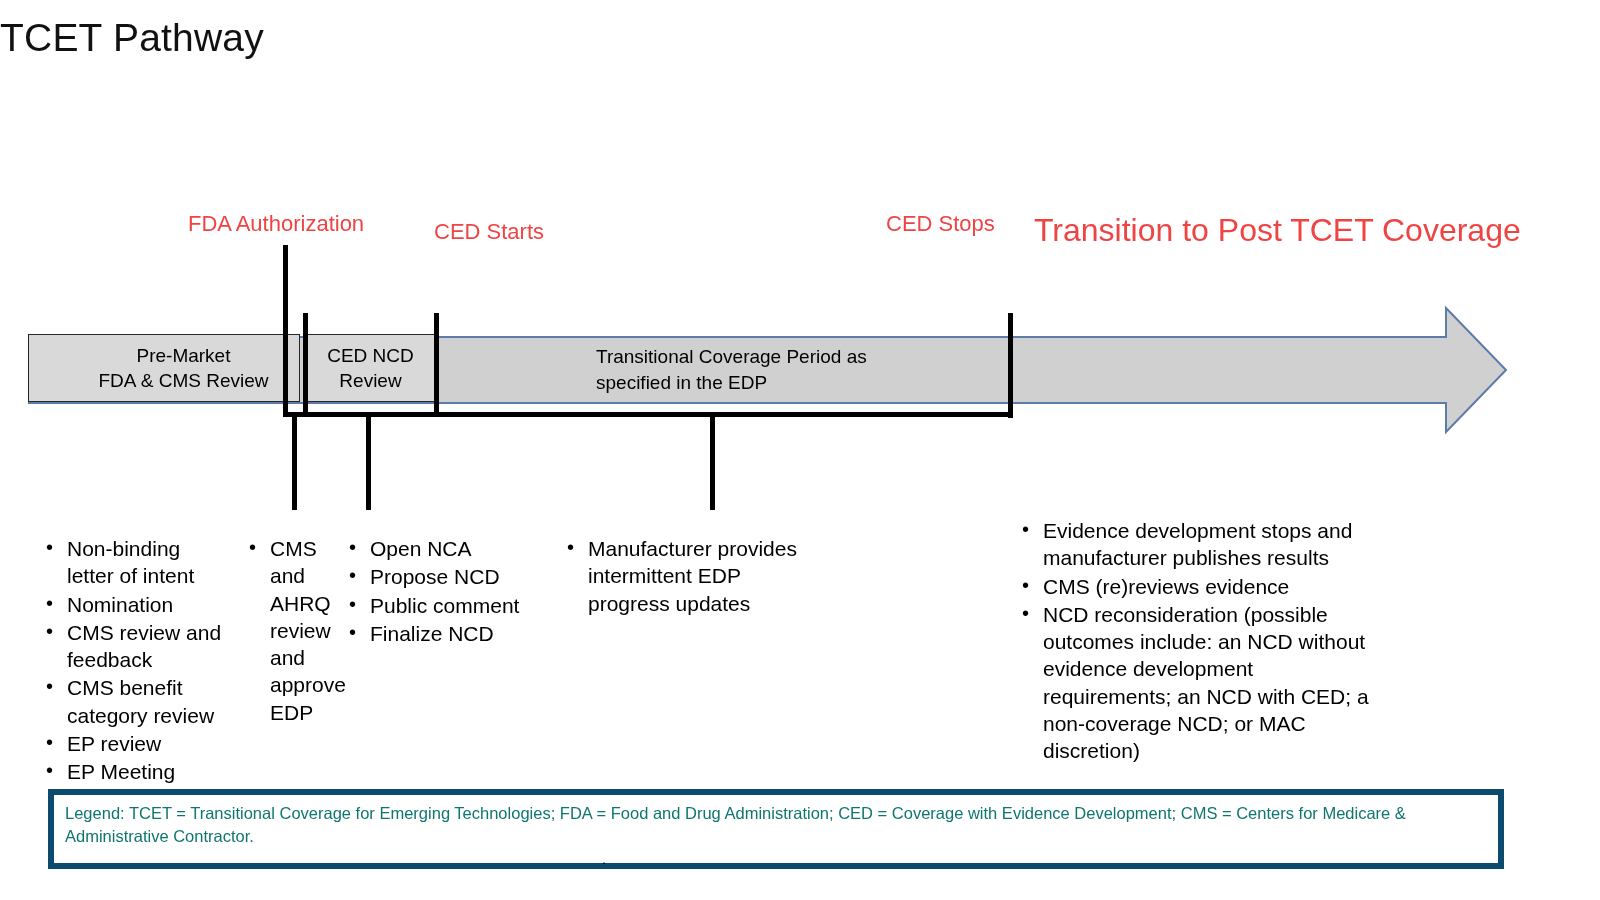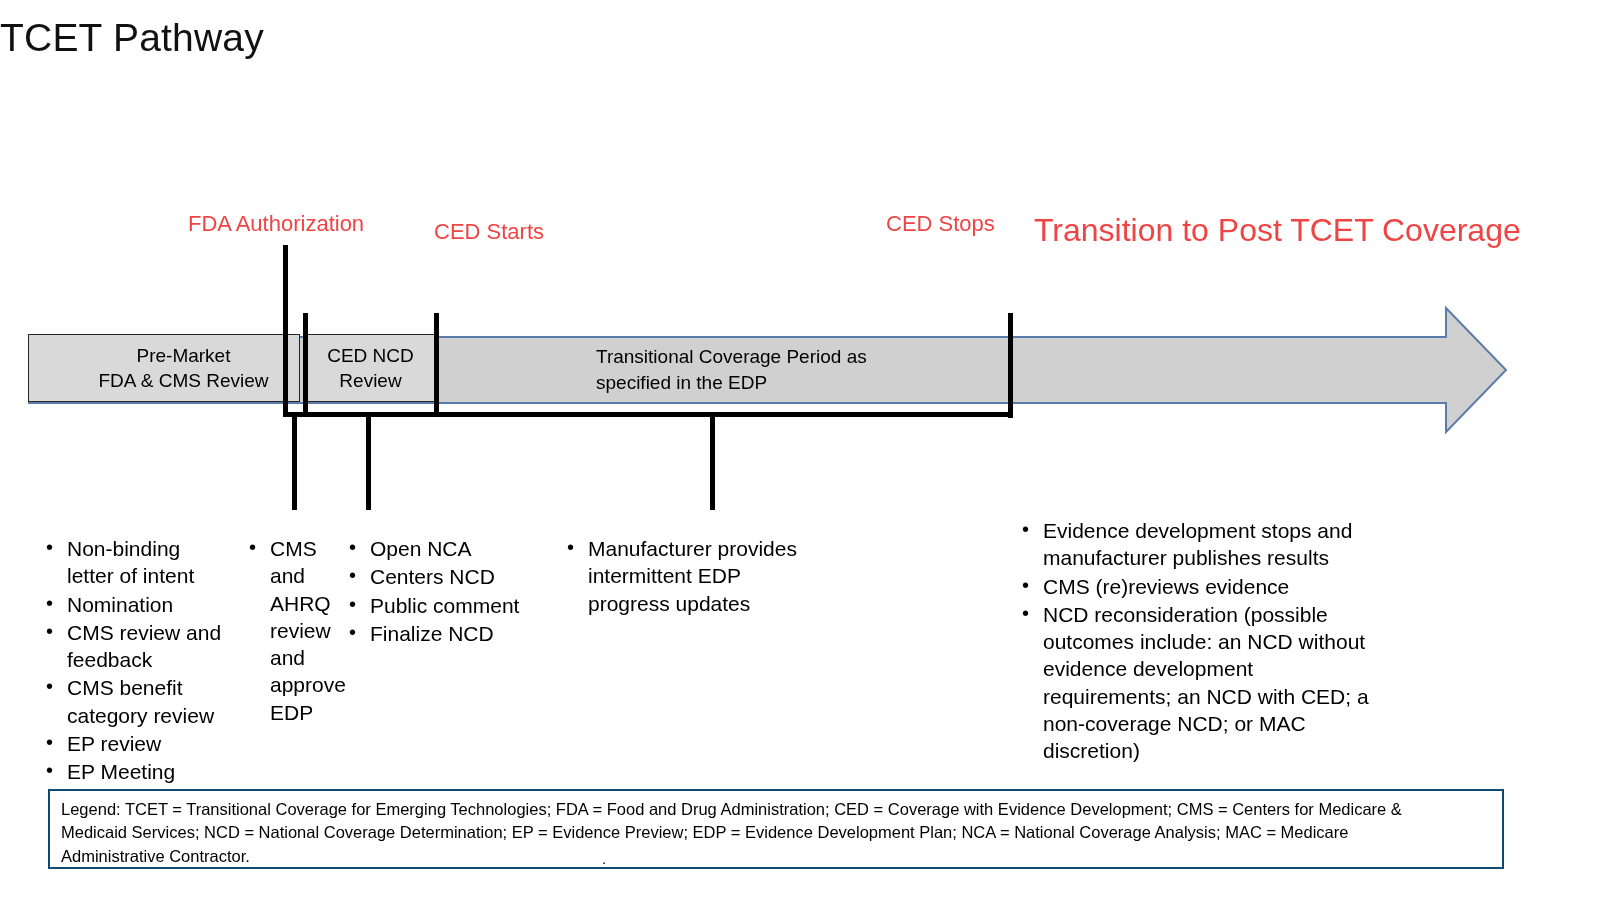--- a/index.html
+++ b/index.html
@@ -109,26 +109,26 @@
     line-height: inherit;
   }
 
   
   #legend-box {
     position: absolute;
     left: 48px;
     top: 789px;
     width: 1456px;
     height: 80px;
-    border: 2px solid #0c4a6e;
+    border: 6px solid #0c4a6e;
     box-sizing: border-box;
     padding: 7px 11px 0 11px;
     font-size: 16.5px;
     line-height: 1.42;
-    color: #000000;
+    color: #0f766e;
   }
   #legend-stray-dot {
     position: absolute;
     left: 602px;
     top: 851px;
     font-size: 15px;
     color: #000000;
     line-height: 1;
   }
 </style>
@@ -200,21 +200,21 @@
 
   <div class="bullet-col" style="left:245px; top:535px; width:112px;">
     <ul>
       <li>CMS and AHRQ review and approve EDP</li>
     </ul>
   </div>
 
   <div class="bullet-col" style="left:345px; top:535px; width:200px;">
     <ul>
       <li>Open NCA</li>
-      <li>Centers NCD</li>
+      <li>Propose NCD</li>
       <li>Public comment</li>
       <li>Finalize NCD</li>
     </ul>
   </div>
 
   <div class="bullet-col" style="left:563px; top:535px; width:250px;">
     <ul>
       <li>Manufacturer provides intermittent EDP progress updates</li>
     </ul>
   </div>
@@ -222,18 +222,17 @@
   <div class="bullet-col" style="left:1018px; top:517px; width:355px;">
     <ul>
       <li>Evidence development stops and manufacturer publishes results</li>
       <li>CMS (re)reviews evidence</li>
       <li>NCD reconsideration (possible outcomes include: an NCD without evidence development requirements; an NCD with CED; a non-coverage NCD; or MAC discretion)</li>
     </ul>
   </div>
 
   <div id="legend-box">
     <div>Legend:  TCET = Transitional Coverage for Emerging Technologies; FDA = Food and Drug Administration; CED = Coverage with Evidence Development; CMS = Centers for Medicare &amp;</div>
-    <div>Medicaid Services; NCD = National Coverage Determination; EP = Evidence Preview; EDP = Evidence Development Plan; NCA = National Coverage Analysis; MAC = Medicare</div>
     <div>Administrative Contractor.</div>
   </div>
   <div id="legend-stray-dot">.</div>
 
 </div>
 
 </body></html>

